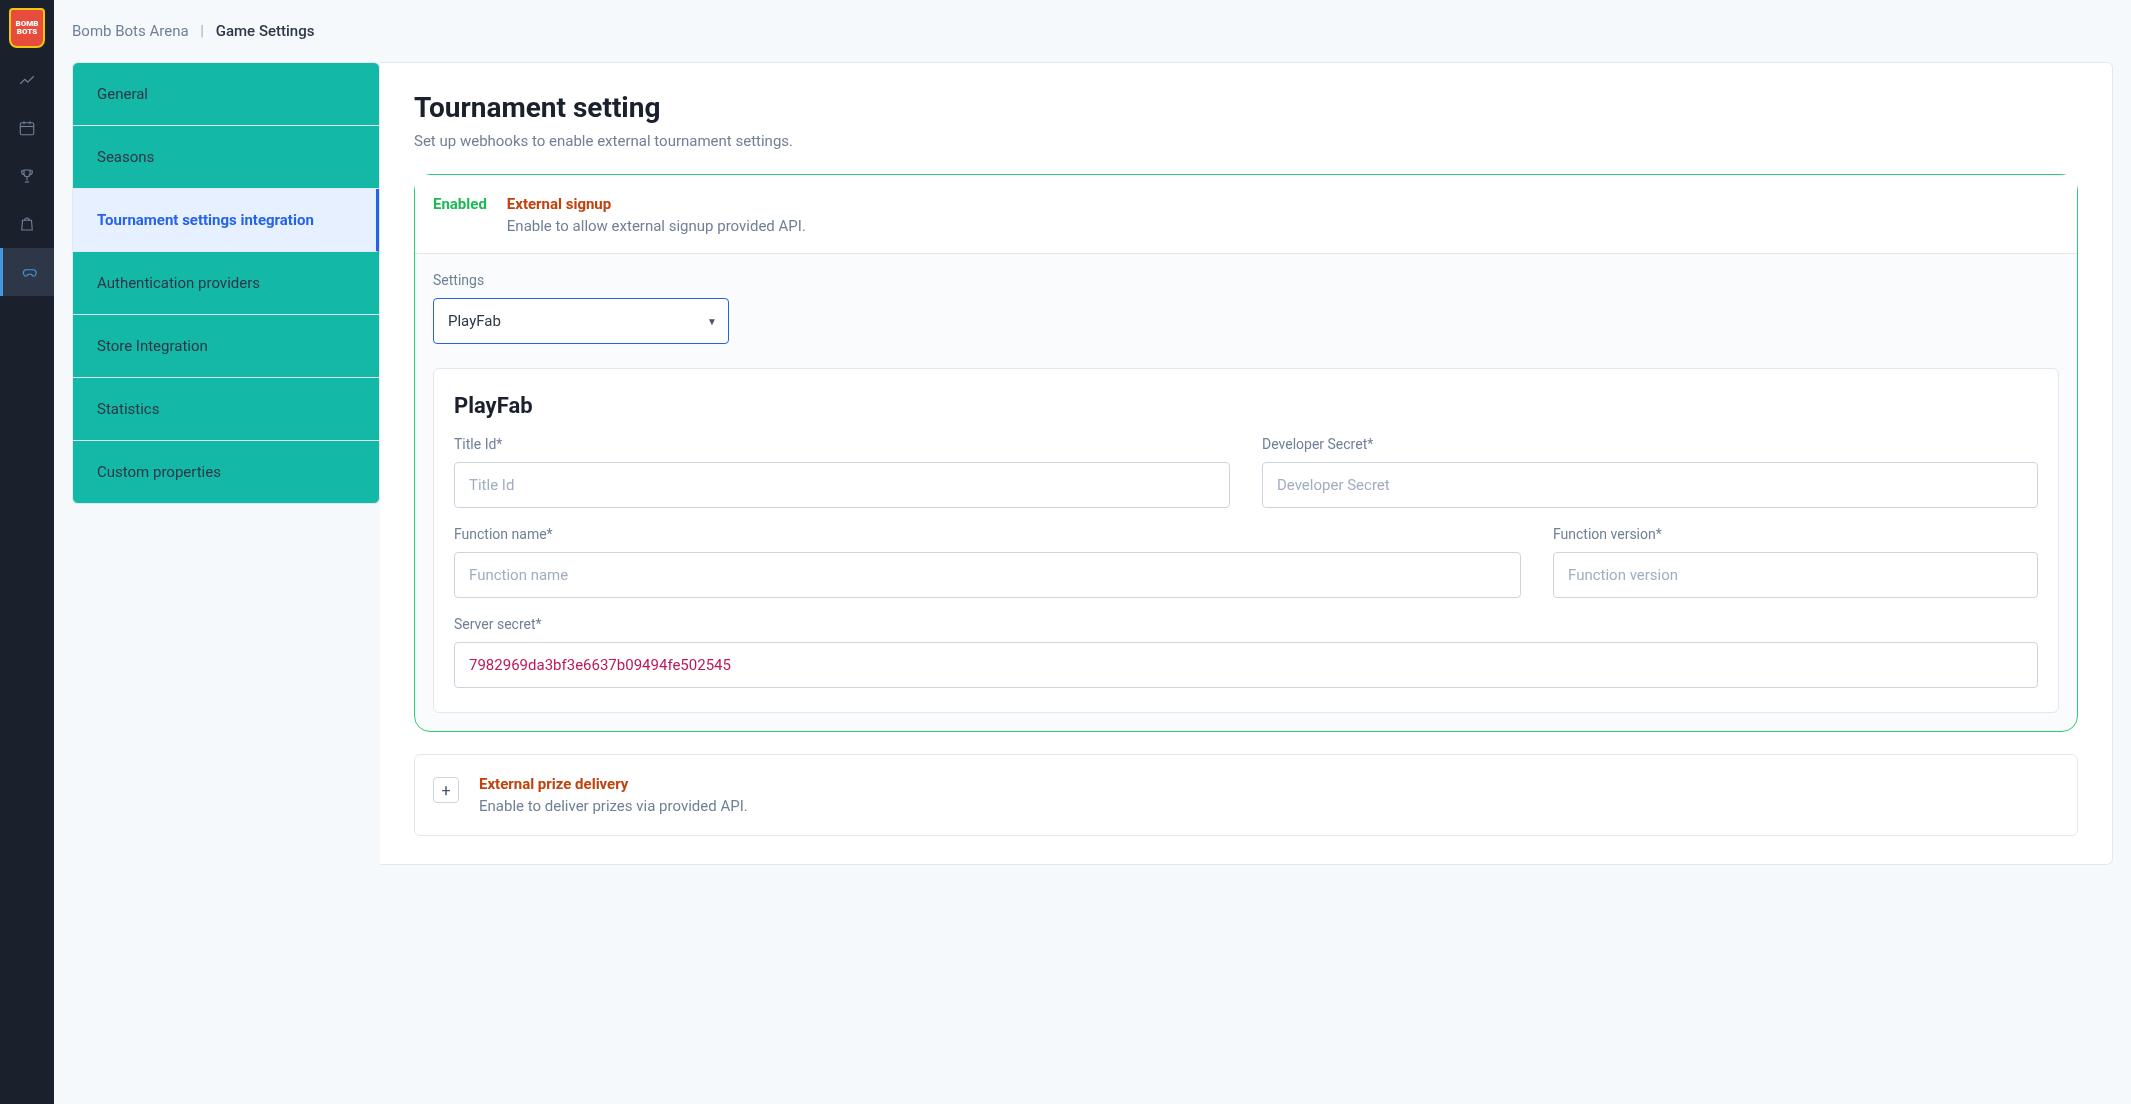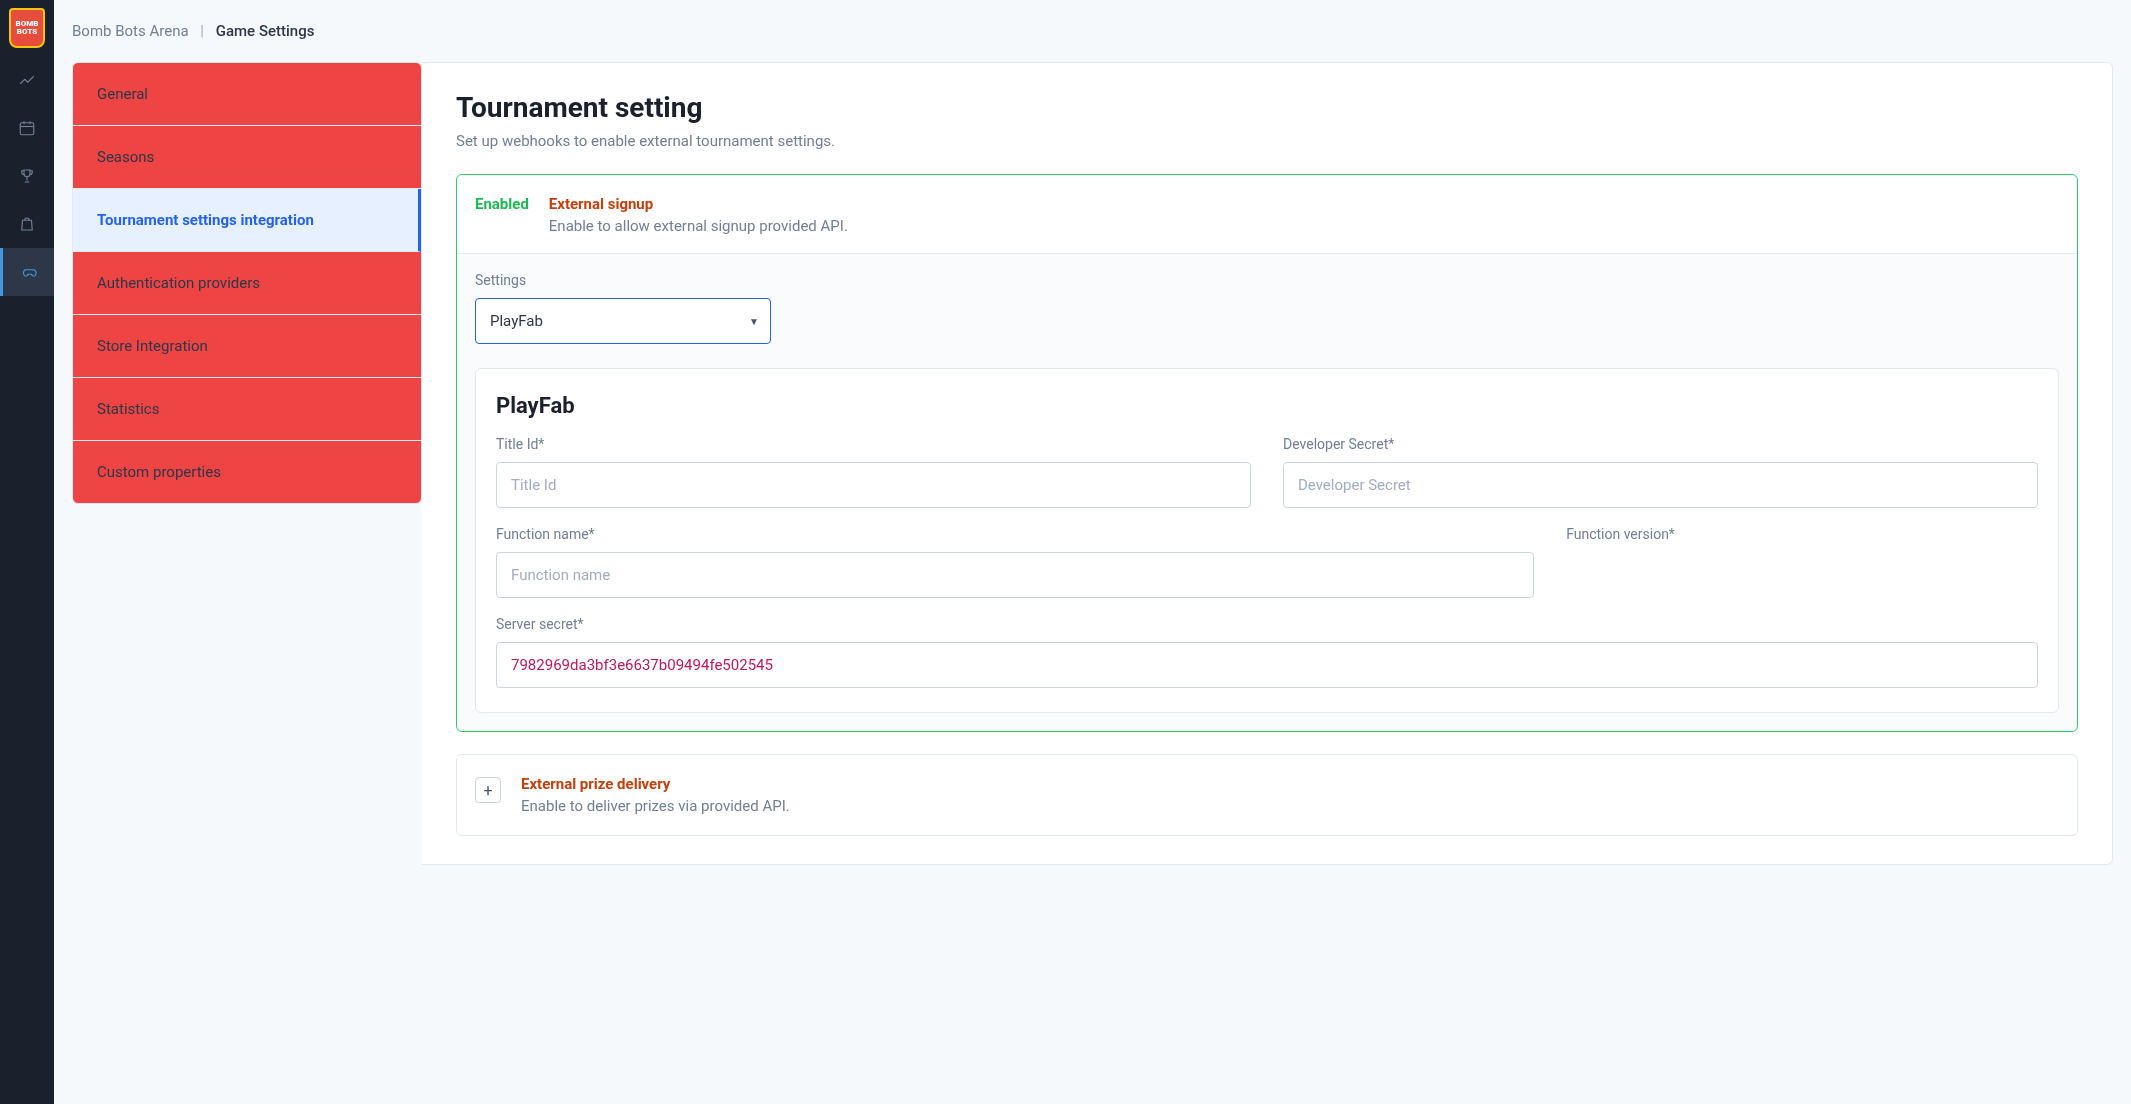--- a/index.html
+++ b/index.html
@@ -8,28 +8,28 @@
 .logo-slot{width:54px;height:56px;display:flex;align-items:center;justify-content:center;background:#1a202c}
 .logo-shield{width:36px;height:40px;background:#e74c3c;border-radius:4px 4px 8px 8px;position:relative;display:flex;align-items:center;justify-content:center;font-size:8px;font-weight:900;color:#fff;border:2px solid #f1c40f;text-align:center;line-height:1}
 .nav-item{width:54px;height:48px;display:flex;align-items:center;justify-content:center;color:#718096;cursor:pointer}
 .nav-item.active{background:#2d3748;color:#4299e1;border-left:3px solid #4299e1}
 .nav-item svg{width:18px;height:18px;stroke:currentColor;fill:none;stroke-width:1.5}
 .main{flex:1;display:flex;flex-direction:column;overflow:auto}
 .breadcrumb{padding:22px 20px 22px 18px;font-size:15px;color:#718096}
 .breadcrumb .sep{margin:0 8px;color:#a0aec0}
 .breadcrumb .current{color:#2d3748;font-weight:500}
 .content-row{display:flex;gap:0;padding:0 18px 24px 18px}
-.side-menu{width:350px;background:#ef4444;border:1px solid #e2e8f0;border-radius:6px;overflow:hidden;align-self:flex-start}
+.side-menu{width:308px;background:#14b8a6;border:1px solid #e2e8f0;border-radius:6px;overflow:hidden;align-self:flex-start}
 .side-menu-item{padding:22px 24px;font-size:15px;color:#2d3748;border-bottom:1px solid #e2e8f0;cursor:pointer}
 .side-menu-item:last-child{border-bottom:none}
 .side-menu-item.active{background:#e7f0fe;color:#2563eb;font-weight:700;border-right:3px solid #2563eb}
 .panel{flex:1;background:#fff;border:1px solid #e2e8f0;border-left:none;border-radius:0 6px 6px 0;padding:28px 34px}
 h1{font-size:28px;font-weight:700;color:#1a202c;margin-bottom:8px}
 .subtitle{font-size:15px;color:#718096;margin-bottom:24px}
-.card-enabled{border:1px solid #2ecc71;border-radius:6px;background:#f9fbfd;margin-bottom:22px}
+.card-enabled{border:1px solid #2ecc71;border-radius:16px;background:#f9fbfd;margin-bottom:22px}
 .card-header{display:flex;align-items:flex-start;gap:20px;padding:20px 18px 18px 18px;background:#fff;border-radius:6px 6px 0 0;border-bottom:1px solid #e2e8f0}
 .status-chip{color:#1db954;font-weight:700;font-size:15px}
 .card-title{font-weight:700;font-size:15px;color:#c2410c;margin-bottom:4px}
 .card-desc{font-size:15px;color:#718096}
 .card-body{padding:18px}
 .field-label{font-size:14px;color:#718096;margin-bottom:10px;display:block}
 .select-wrap{position:relative;width:296px}
 select{width:100%;height:46px;border:1px solid #2563eb;border-radius:4px;background:#fff;padding:0 14px;font-size:15px;color:#2d3748;appearance:none;cursor:pointer}
 .select-caret{position:absolute;right:12px;top:50%;transform:translateY(-50%);font-size:10px;color:#4a5568;pointer-events:none}
 .inner-card{background:#fff;border:1px solid #e2e8f0;border-radius:6px;padding:24px 20px;margin-top:24px}
@@ -137,20 +137,21 @@
               </div>
             </div>
 
             <div class="form-row-2">
               <div>
                 <label class="field-label">Function name*</label>
                 <input type="text" placeholder="Function name" style="">
               </div>
               <div>
                 <label class="field-label">Function version*</label>
+                <input type="text" placeholder="Function version" style="">
               </div>
             </div>
 
             <div>
               <label class="field-label">Server secret*</label>
               <input type="text" value="7982969da3bf3e6637b09494fe502545" style="">
             </div>
           </div>
         </div>
       </div>

